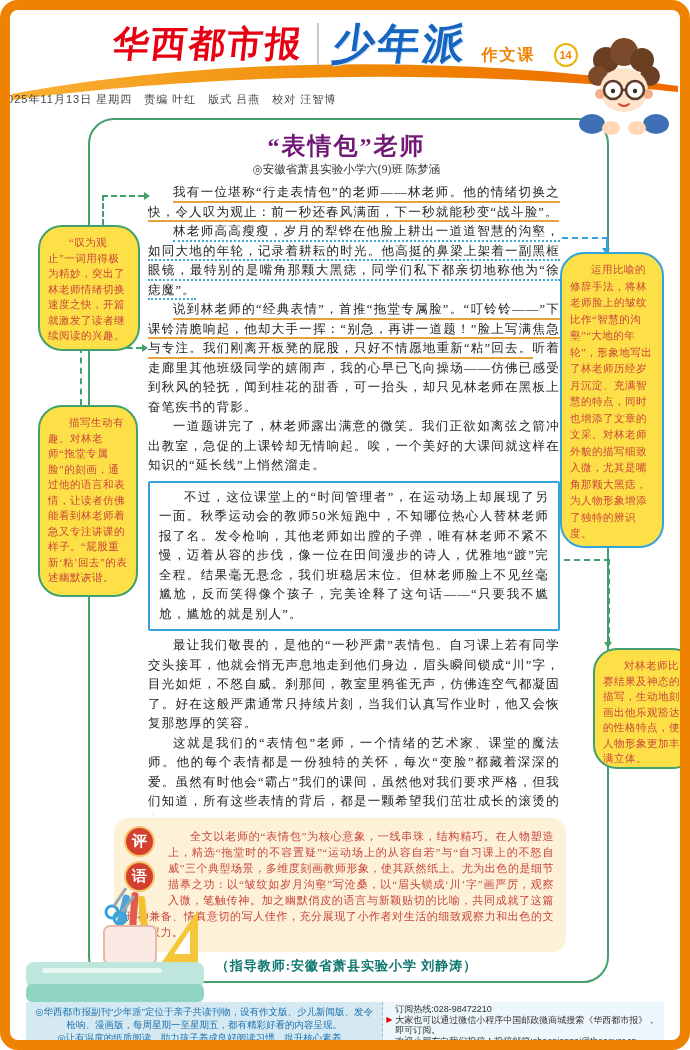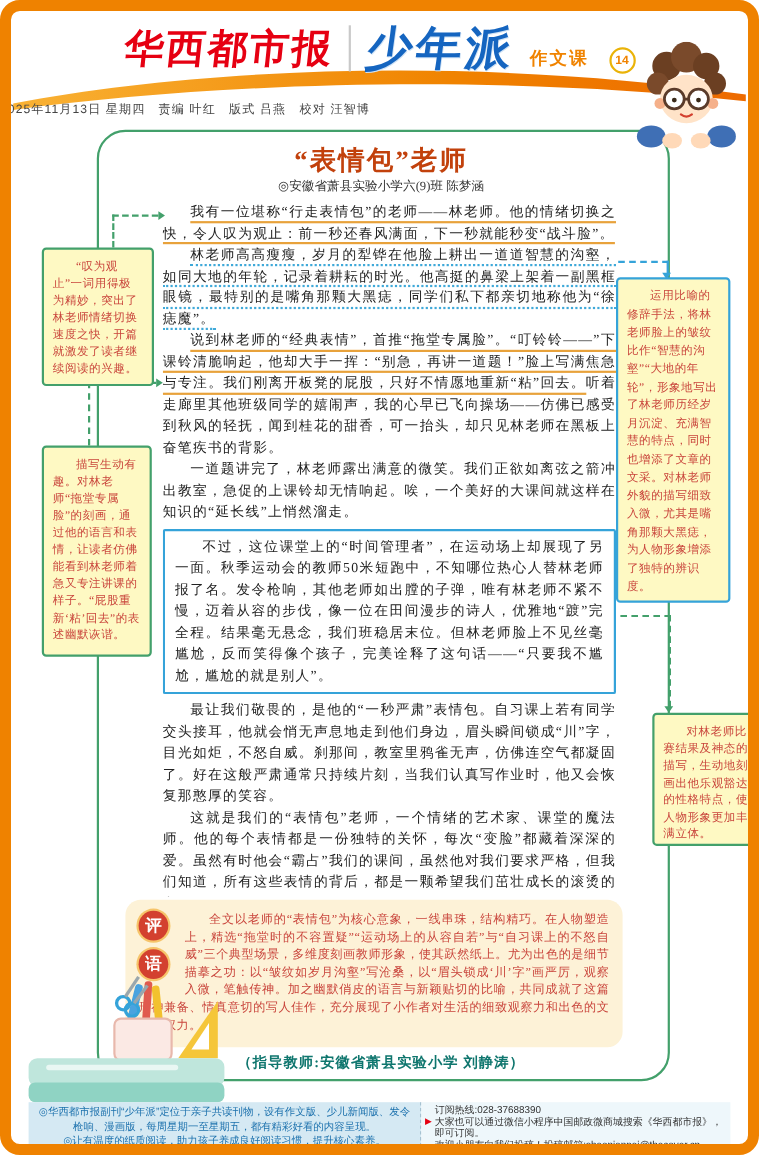--- a/index.html
+++ b/index.html
@@ -9,46 +9,46 @@
               pointer-events:none;z-index:40;}
 
   
   .header{position:absolute;top:16px;left:0;width:100%;display:flex;justify-content:center;
           align-items:center;gap:14px;z-index:5;font-family:"Liberation Sans","DejaVu Sans",sans-serif;}
   .masthead{color:#e60012;font-size:36px;font-weight:bold;transform:skew(-6deg,0) ;
             font-family:"Liberation Serif",serif;letter-spacing:2px;}
   .hdr-divider{width:2px;height:42px;background:#c9c9c9;}
   .section-name{color:#1565c0;font-size:42px;font-weight:bold;transform:skew(-8deg,0);
                 letter-spacing:3px;text-shadow:1px 1px 0 #cfe2f5;}
-  .column-tag{display:flex;align-items:flex-start;gap:18px;margin-top:22px;}
+  .column-tag{display:flex;align-items:center;gap:18px;margin-top:22px;}
   .column-tag .txt{color:#f08300;font-weight:bold;font-size:16px;letter-spacing:2px;}
   .issue-badge{width:20px;height:20px;border:2px solid #eab308;border-radius:50%;color:#f08300;
                font-size:11px;font-weight:bold;display:flex;align-items:center;justify-content:center;}
   .swoosh{position:absolute;top:50px;left:10px;width:670px;height:52px;z-index:1;}
   .dateline{position:absolute;top:92px;left:0;width:100%;text-align:left;font-size:11px;
             color:#444;letter-spacing:1px;z-index:6;font-family:"Liberation Sans","DejaVu Sans",sans-serif;}
   .mascot{position:absolute;left:576px;top:38px;width:96px;height:100px;z-index:45;}
 
   
   .article-frame{position:absolute;left:88px;top:118px;width:517px;height:861px;
                  border:2.5px solid #43a06b;border-radius:26px;background:#fff;z-index:10;}
   .article-title{position:absolute;top:130px;left:88px;width:517px;text-align:center;
-                 font-size:24px;font-weight:bold;color:#c2410c;letter-spacing:2px;z-index:12;}
+                 font-size:24px;font-weight:bold;color:#701a75;letter-spacing:2px;z-index:12;}
   .article-byline{position:absolute;top:162px;left:88px;width:517px;text-align:center;
                   font-size:11.5px;color:#333;z-index:12;}
   .article-body{position:absolute;left:148px;top:183px;width:412px;height:632px;overflow:hidden;
                 z-index:12;font-size:12.5px;line-height:19.5px;letter-spacing:1.2px;color:#222;
                 text-align:justify;}
   .para{margin:0;text-indent:2em;}
   .para.boxed{border:2px solid #35a3d9;border-radius:2px;padding:5px 9px;margin:5px 0;}
   .u-orange{border-bottom:2px solid #e8a23b;padding-bottom:1.5px;}
   .u-blue{border-bottom:2px dotted #3fa9d9;padding-bottom:1.5px;}
 
   
-  .bubble{position:absolute;background:#fef9c3;border-radius:4px;padding:8px 8px;z-index:20;
+  .bubble{position:absolute;background:#fde047;border-radius:24px;padding:8px 8px;z-index:20;
           font-size:10.5px;line-height:15.5px;color:#c9453c;text-indent:2em;letter-spacing:0.5px;}
   .bubble.green{border:2px solid #43a06b;}
   .bubble.blue{border:2px solid #35a3d9;}
   .b-left-1{left:38px;top:225px;width:82px;height:106px;}
   .b-left-2{left:38px;top:405px;width:80px;height:172px;}
   .b-right-1{left:560px;top:252px;width:84px;height:276px;line-height:16.5px;}
   .b-right-2{left:593px;top:648px;width:84px;height:101px;}
 
   .dash-h{position:absolute;border-top:2px dashed #43a06b;z-index:15;}
   .dash-v{position:absolute;border-left:2px dashed #43a06b;z-index:15;}
@@ -196,20 +196,20 @@
     <rect x="4" y="118" width="178" height="18" rx="6" fill="#8fd3c3"></rect>
     <rect x="20" y="102" width="120" height="5" rx="2.5" fill="#e9f7f3"></rect>
   </svg>
 
   <div class="footer">
     <div class="footer-left">
         <div>◎华西都市报副刊“少年派”定位于亲子共读刊物，设有作文版、少儿新闻版、发令枪响、漫画版，每周星期一至星期五，都有精彩好看的内容呈现。</div>
         <div>◎让有温度的纸质阅读，助力孩子养成良好阅读习惯，提升核心素养。</div>
       </div>
     <div class="footer-right">
-        <div class="line">订阅热线:028-37688390</div>
+        <div class="line">订阅热线:028-98472210</div>
         <div class="line"><span class="marker">▶</span>大家也可以通过微信小程序中国邮政微商城搜索《华西都市报》，即可订阅。</div>
         <div class="line">欢迎小朋友向我们投稿！投稿邮箱:shaonianpai@thecover.cn</div>
         <div class="line">你投来的每一篇文章，都有机会被大家看到！快来投稿吧！</div>
       </div>
   </div>
 
 </div>
 
 </body></html>

